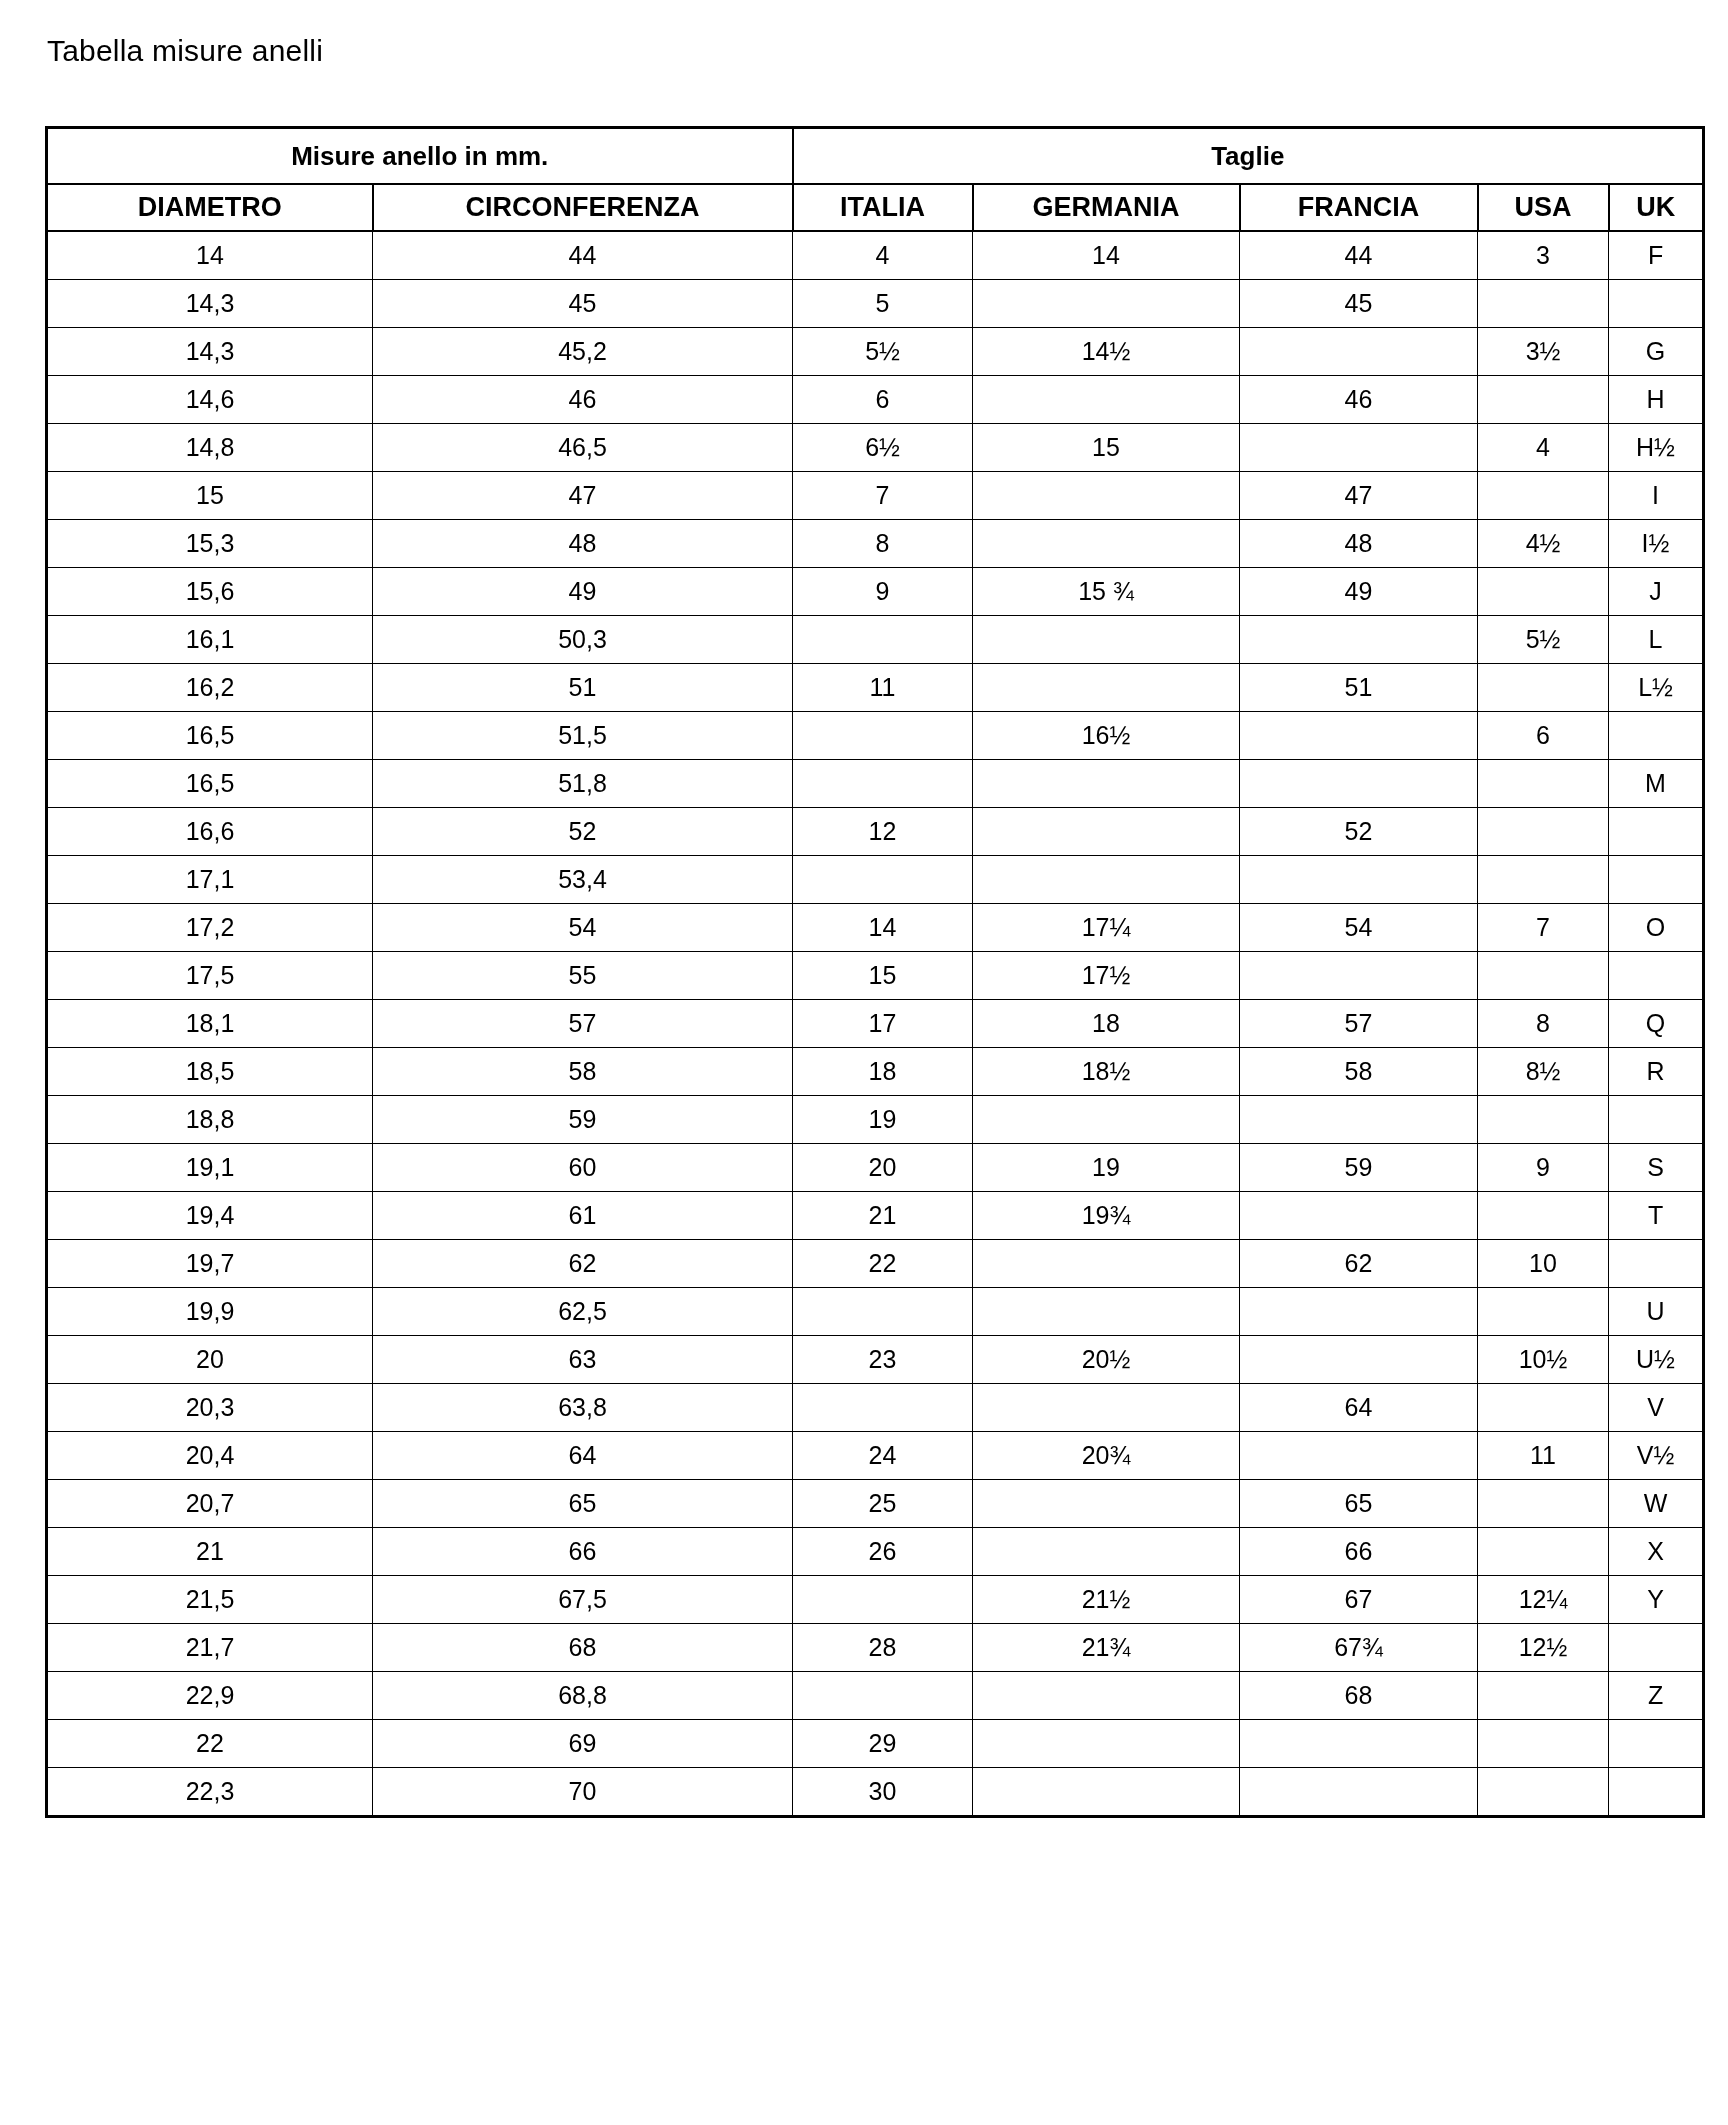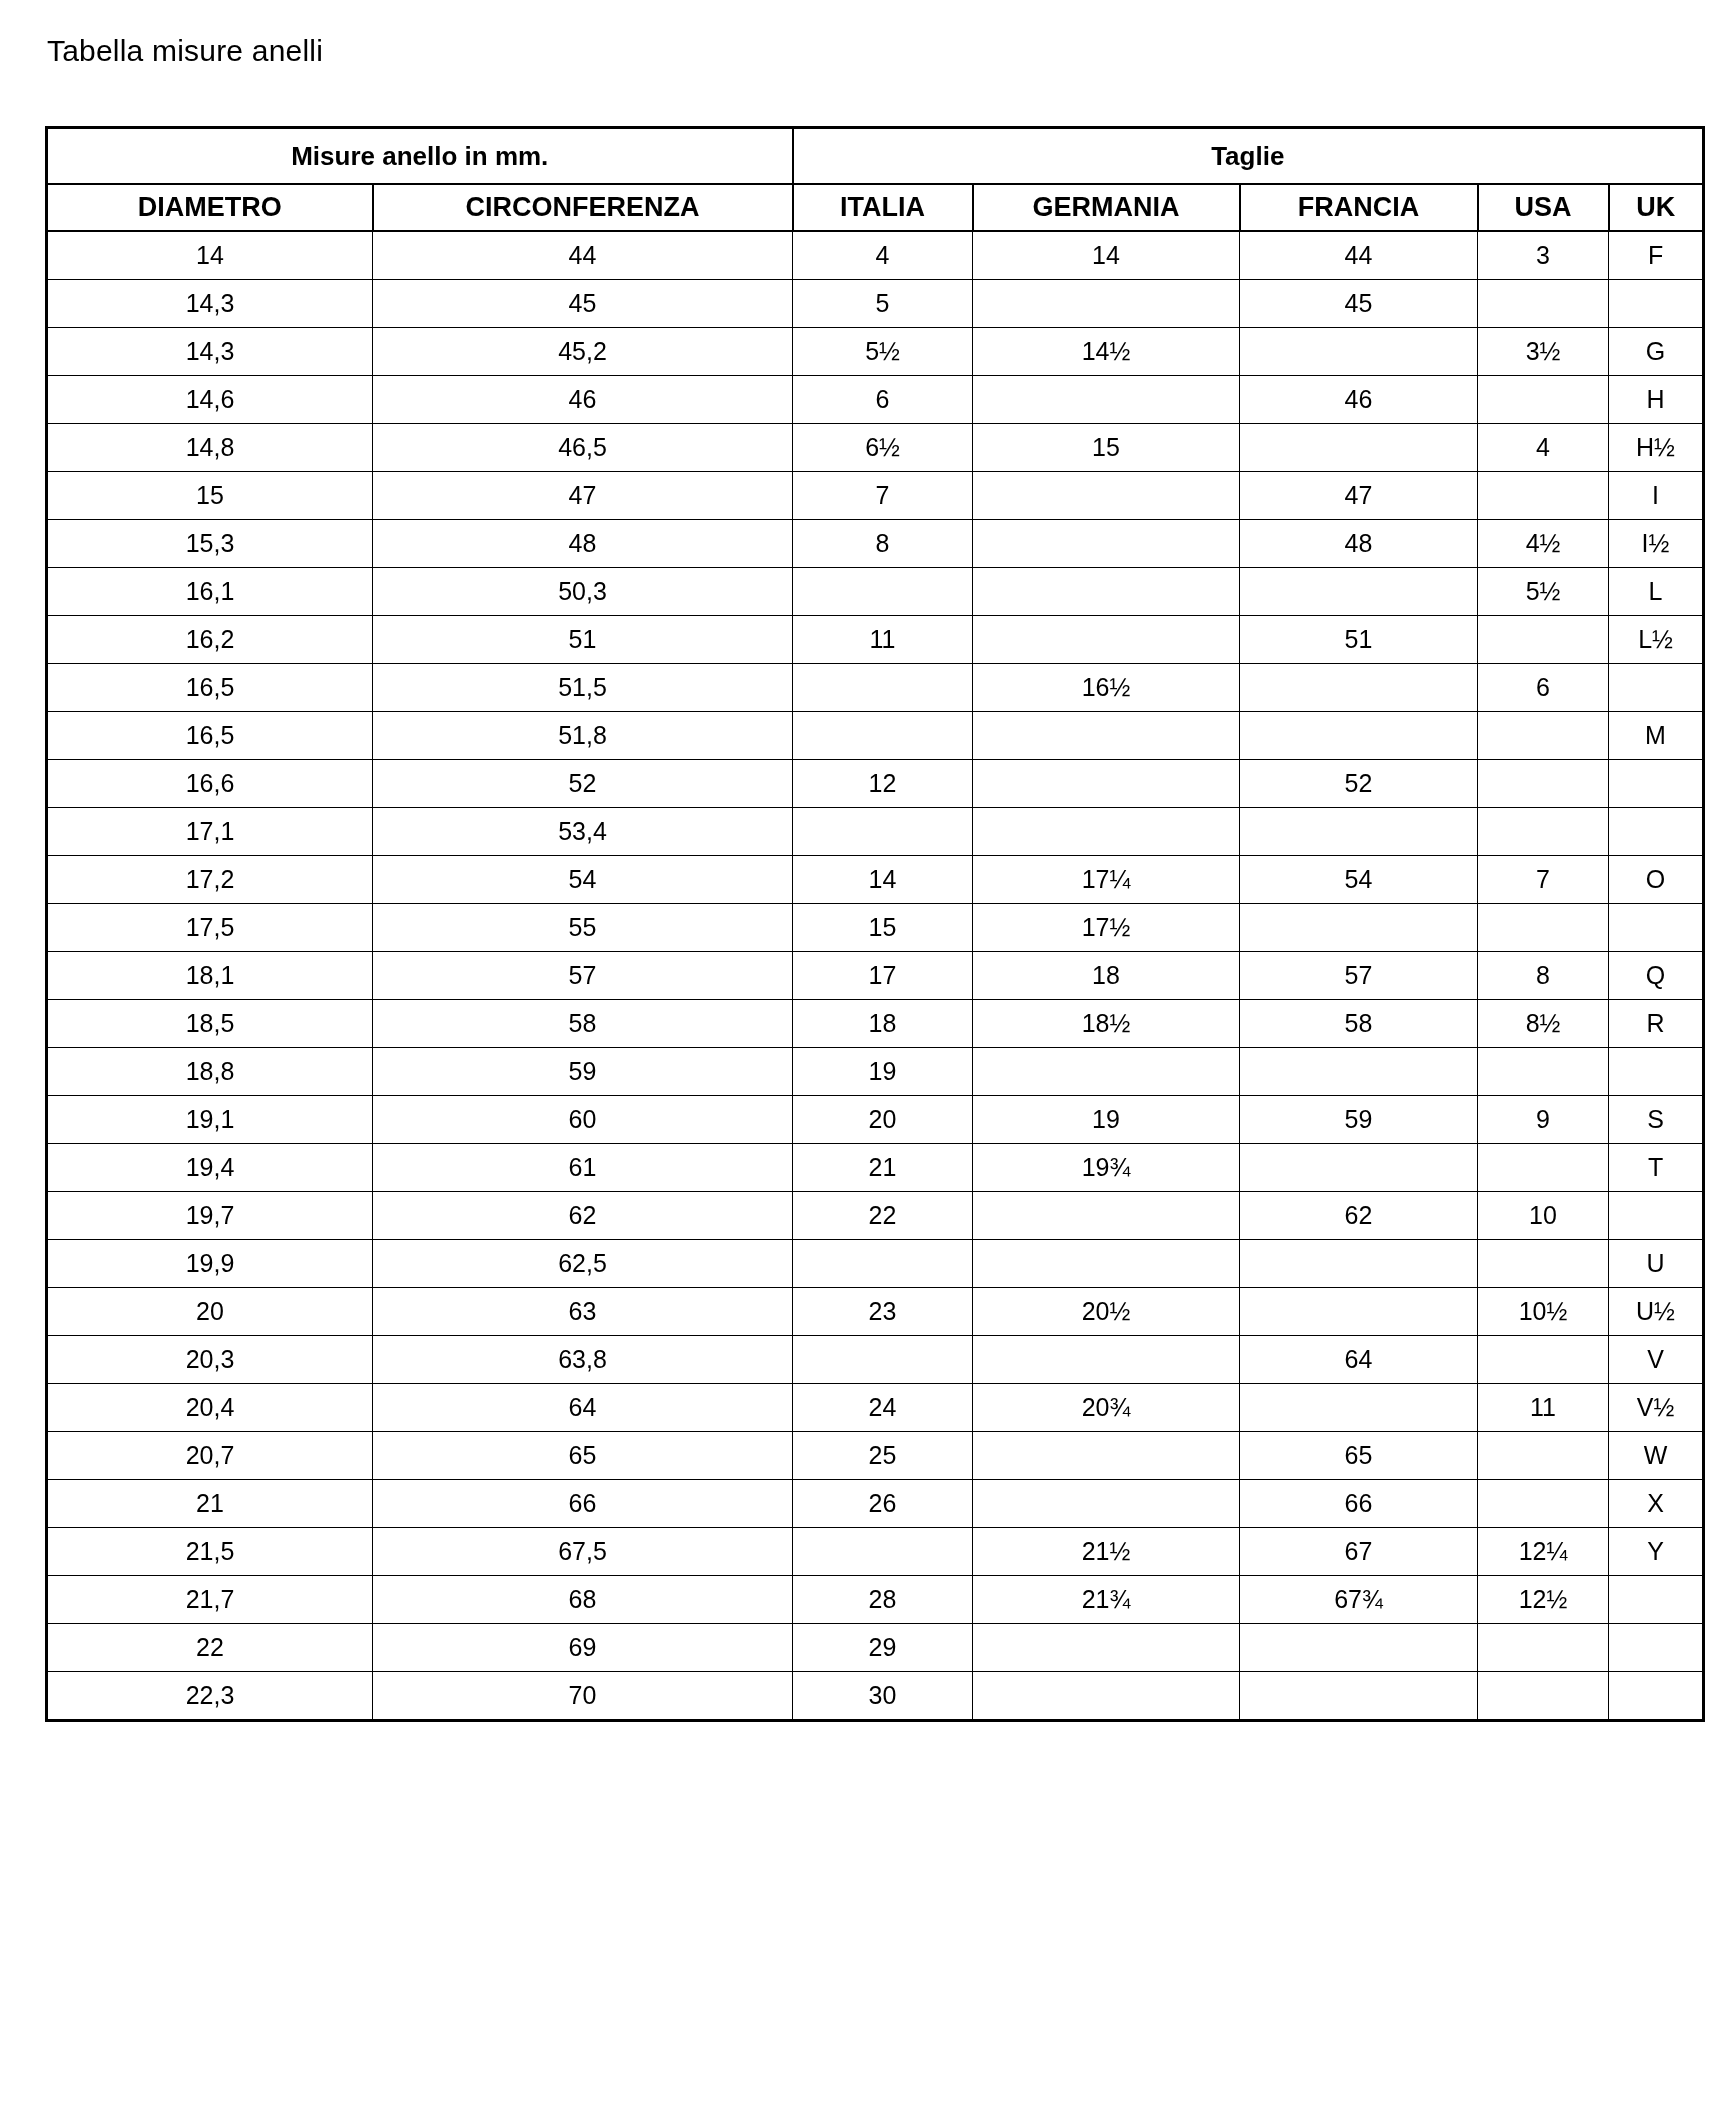--- a/index.html
+++ b/index.html
@@ -155,20 +155,29 @@
         <tr>
           <td>15,3</td>
           <td>48</td>
           <td>8</td>
           <td></td>
           <td>48</td>
           <td>4½</td>
           <td>I½</td>
         </tr>
         <tr>
+          <td>15,6</td>
+          <td>49</td>
+          <td>9</td>
+          <td>15 ¾</td>
+          <td>49</td>
+          <td></td>
+          <td>J</td>
+        </tr>
+        <tr>
           <td>16,1</td>
           <td>50,3</td>
           <td></td>
           <td></td>
           <td></td>
           <td>5½</td>
           <td>L</td>
         </tr>
         <tr>
           <td>16,2</td>
@@ -353,20 +362,29 @@
         <tr>
           <td>21,7</td>
           <td>68</td>
           <td>28</td>
           <td>21¾</td>
           <td>67¾</td>
           <td>12½</td>
           <td></td>
         </tr>
         <tr>
+          <td>22,9</td>
+          <td>68,8</td>
+          <td></td>
+          <td></td>
+          <td>68</td>
+          <td></td>
+          <td>Z</td>
+        </tr>
+        <tr>
           <td>22</td>
           <td>69</td>
           <td>29</td>
           <td></td>
           <td></td>
           <td></td>
           <td></td>
         </tr>
         <tr>
           <td>22,3</td>

